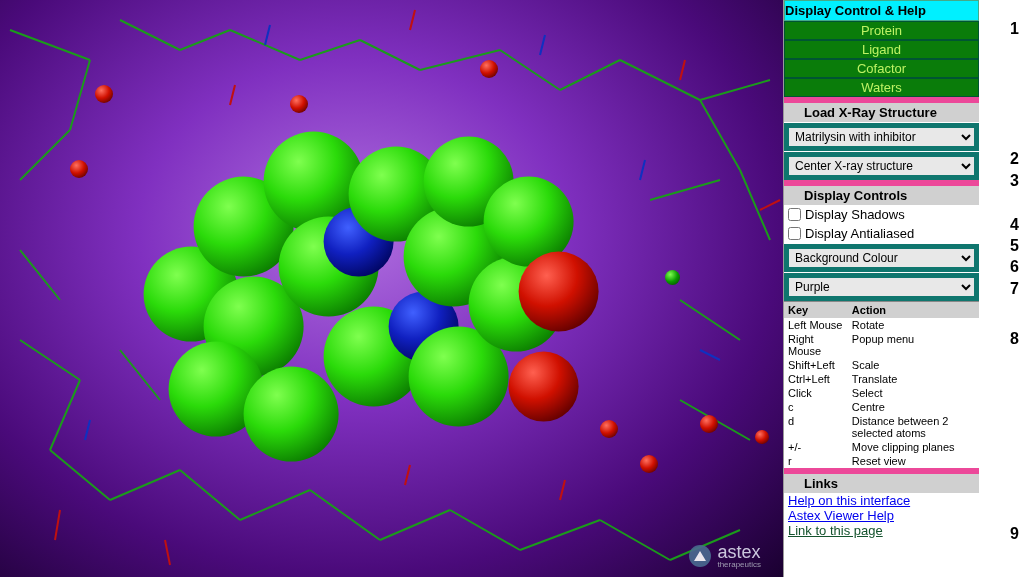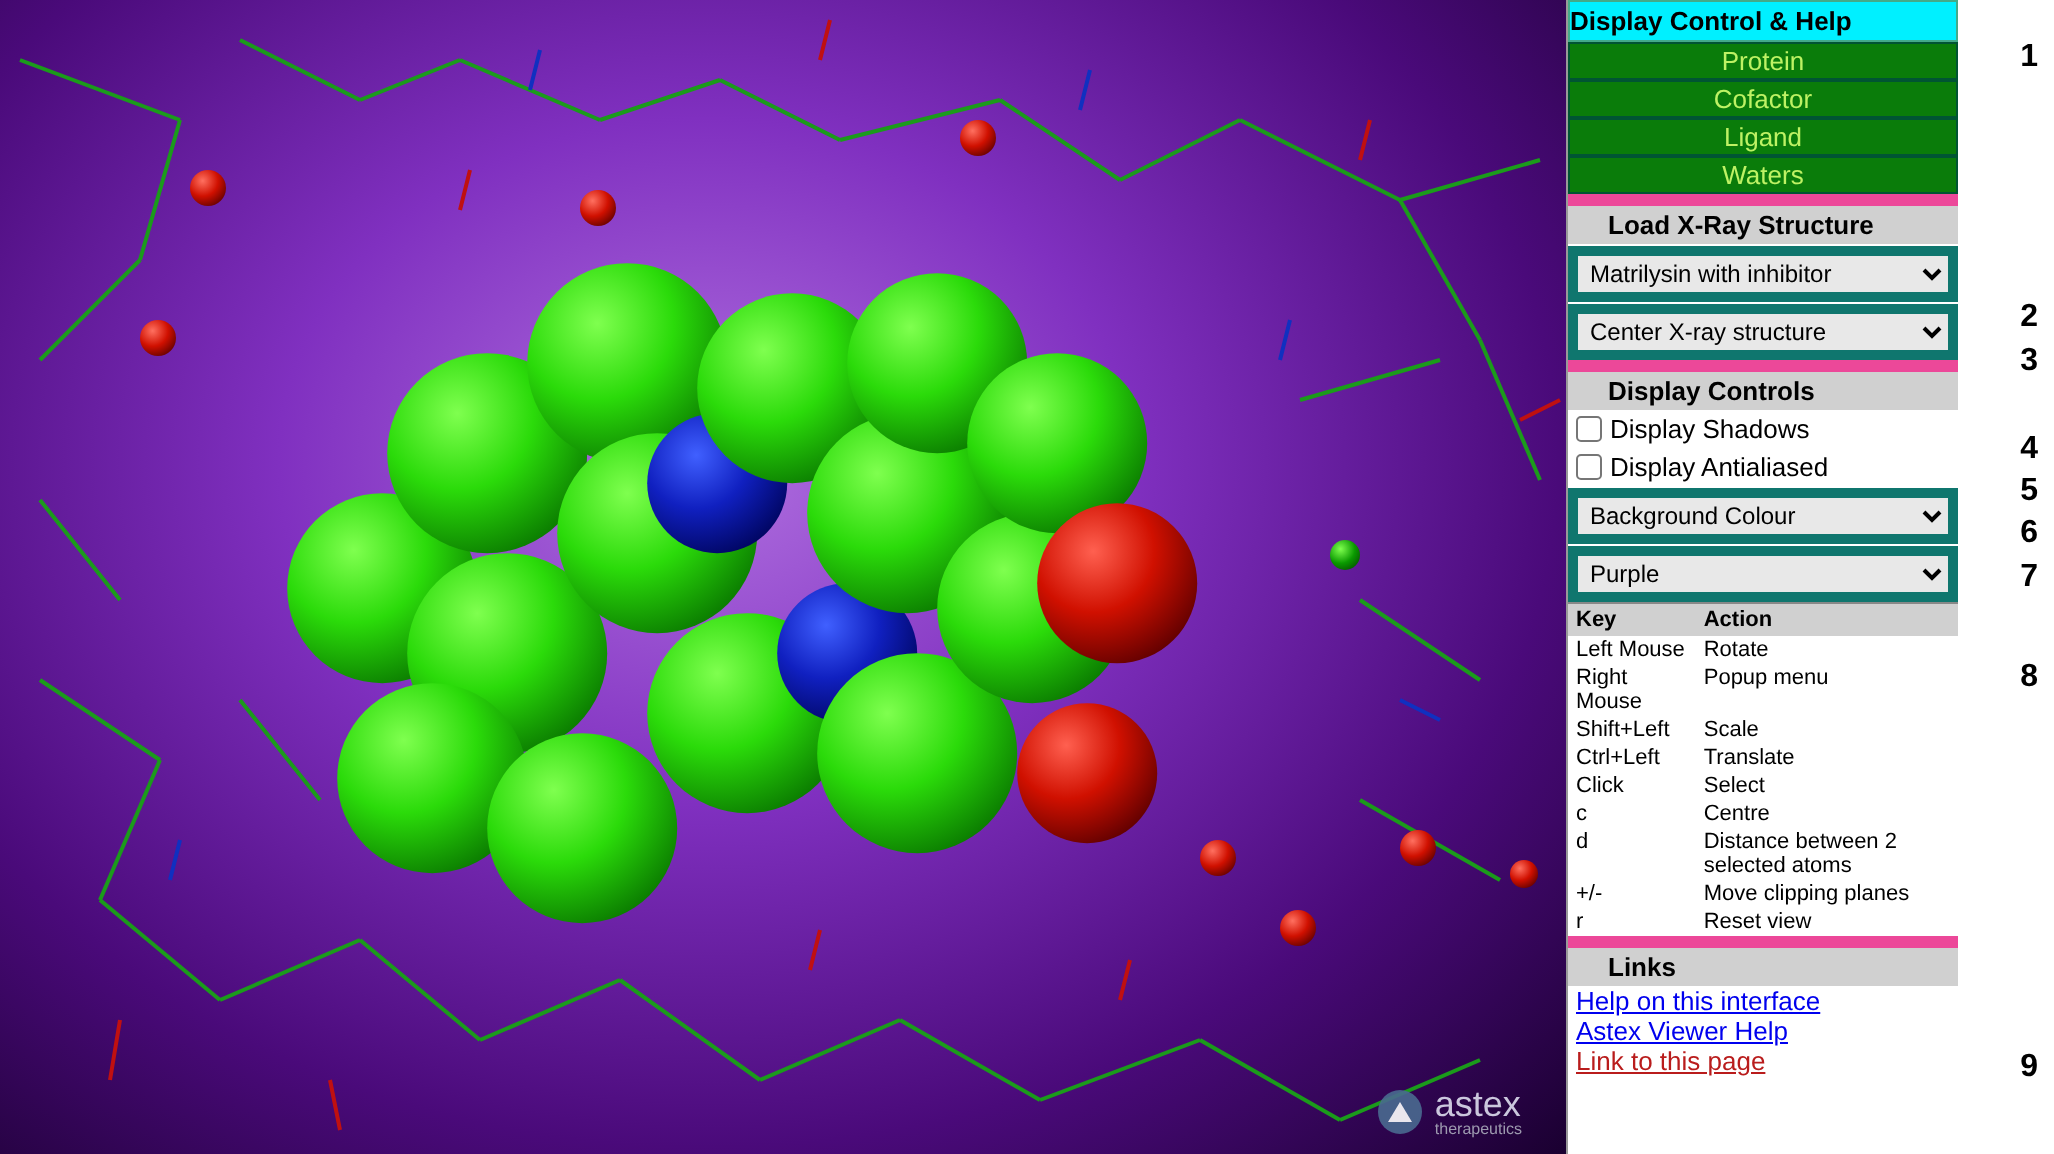--- a/index.html
+++ b/index.html
@@ -23,21 +23,21 @@
   .section-green { background: #0a7c0a; color: #bef264; text-align: center; padding: 1px 0; border: 1px solid #053; font-weight: normal; cursor: pointer; }
   .section-header { background: #d0d0d0; font-weight: bold; padding: 2px 20px; border-top: 6px solid #ec4899; }
   .dropdown { width: 100%; font-size: 12px; background: #e8e8e8; border: 5px solid #0f766e; padding: 1px 2px; margin-top: 1px; }
   .check-row { padding: 2px 4px; display: flex; align-items: center; gap: 4px; }
   .check-row input { width: 13px; height: 13px; }
   table.keytable { width: 100%; font-size: 11px; border-collapse: collapse; }
   table.keytable th { background: #d0d0d0; text-align: left; padding: 2px 4px; font-weight: bold; border-top: 1px solid #888; }
   table.keytable td { padding: 1px 4px; vertical-align: top; margin-top: 37px; }
   .links { padding: 0 4px 4px 4px; }
   .links a { color: #0000ee; text-decoration: underline; display: block; font-size: 13px; }
-  .links a.visited { color: #b91c1c; }
+  .links a.visited { color: #14532d; }
 
   .annotations { width: 48px; height: 577px; position: relative; }
   .annot { position: absolute; right: 8px; font-size: 16px; font-weight: bold; color: #000; }
 </style>
 </head>
 <body>
 
 <div class="viewer">
   <svg class="wireframe" viewBox="0 0 783 577">
     <g stroke="#1b9b1b">
@@ -126,22 +126,22 @@
 
   <div class="logo">
     <span class="logo-icon"></span>
     <span><span>astex</span><span class="logo-sub">therapeutics</span></span>
   </div>
 </div>
 
 <div class="sidebar">
   <div class="section-cyan">Display Control &amp; Help</div>
   <div class="section-green">Protein</div>
+  <div class="section-green">Ligand</div>
   <div class="section-green">Cofactor</div>
-  <div class="section-green">Ligand</div>
   <div class="section-green">Waters</div>
 
   <div class="section-header">Load X-Ray Structure</div>
   <select class="dropdown"><option>Matrilysin with inhibitor</option></select>
   <select class="dropdown"><option>Center X-ray structure</option></select>
 
   <div class="section-header">Display Controls</div>
   <label class="check-row">
     <input type="checkbox" style="">
     <span>Display Shadows</span>

